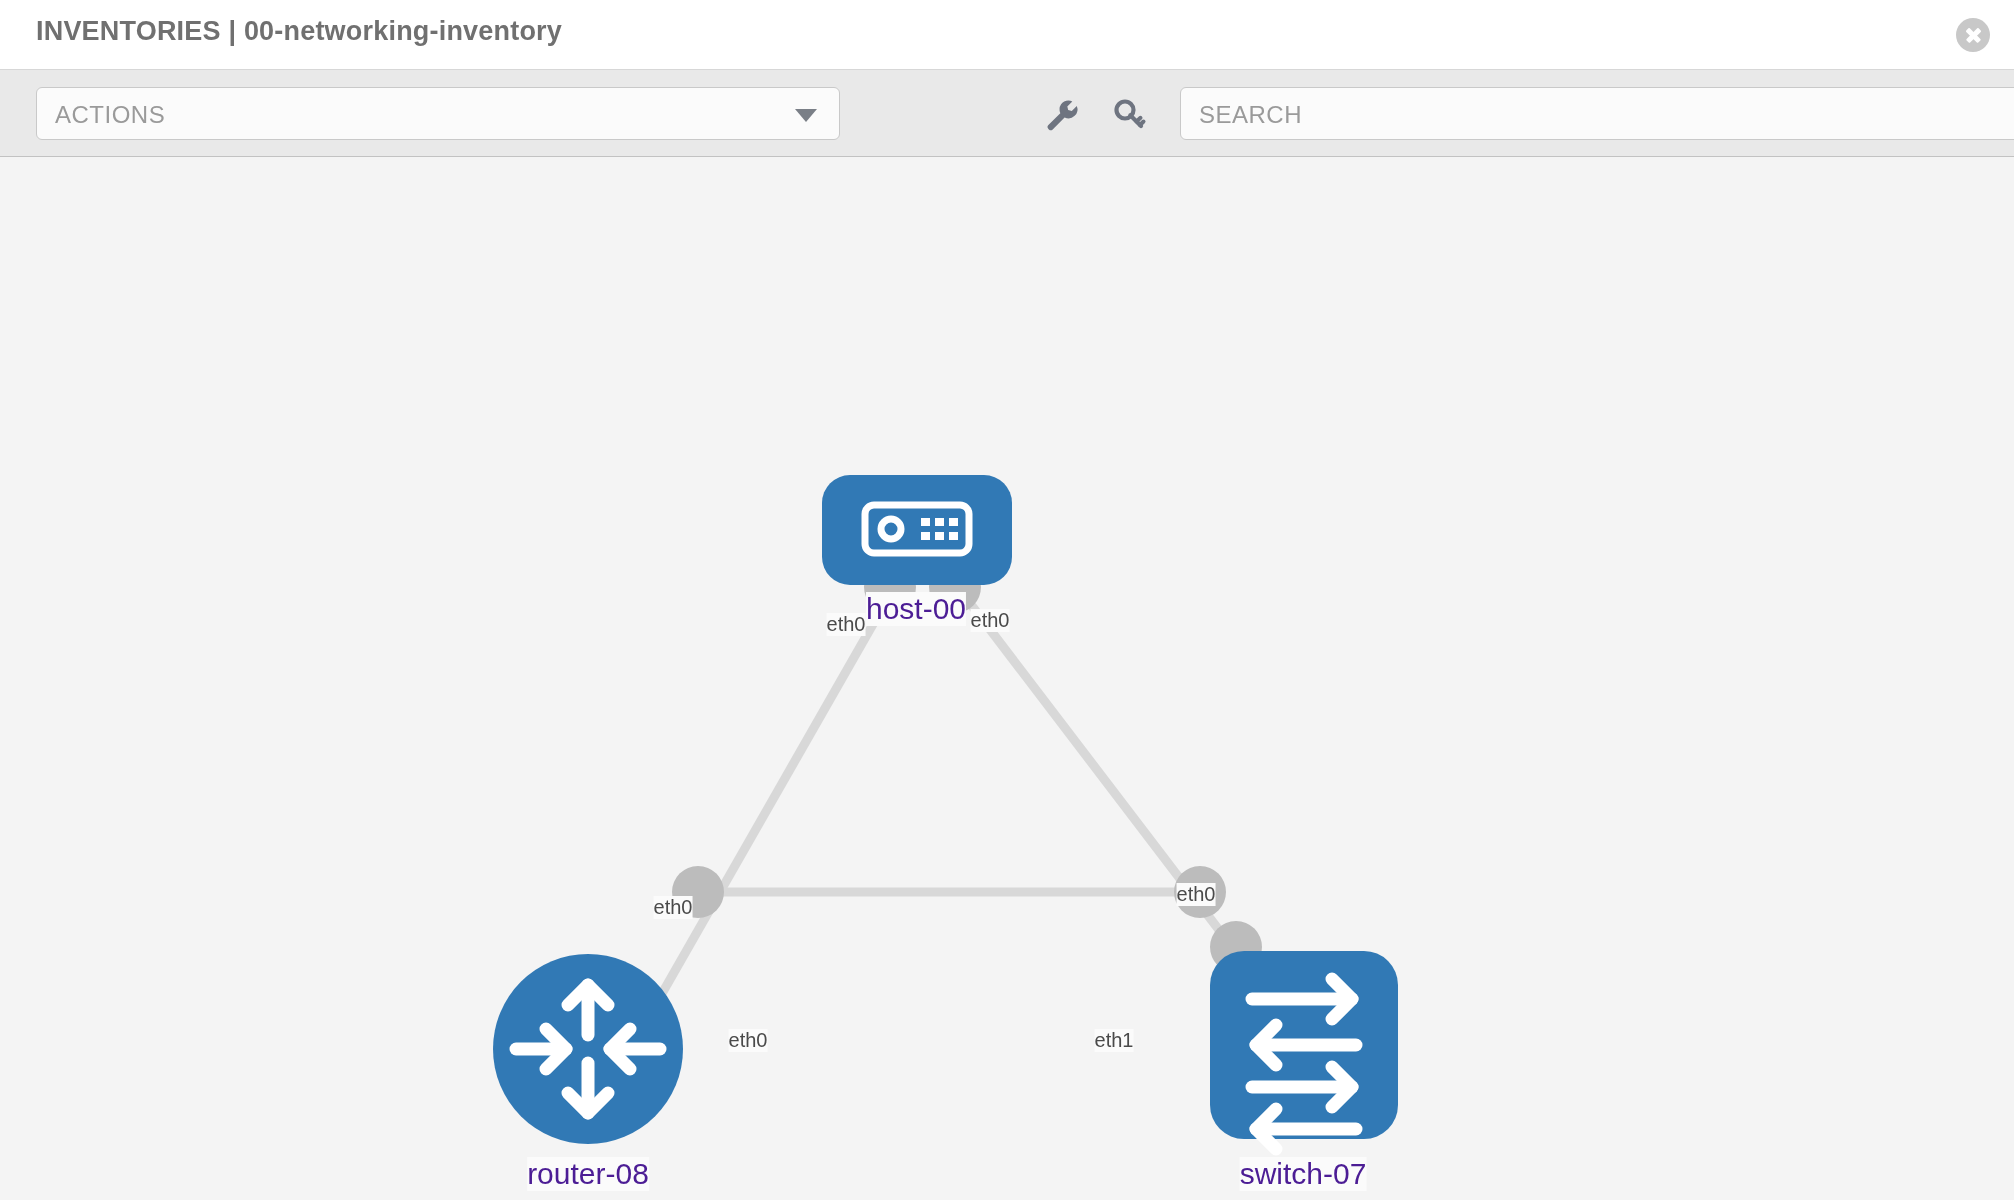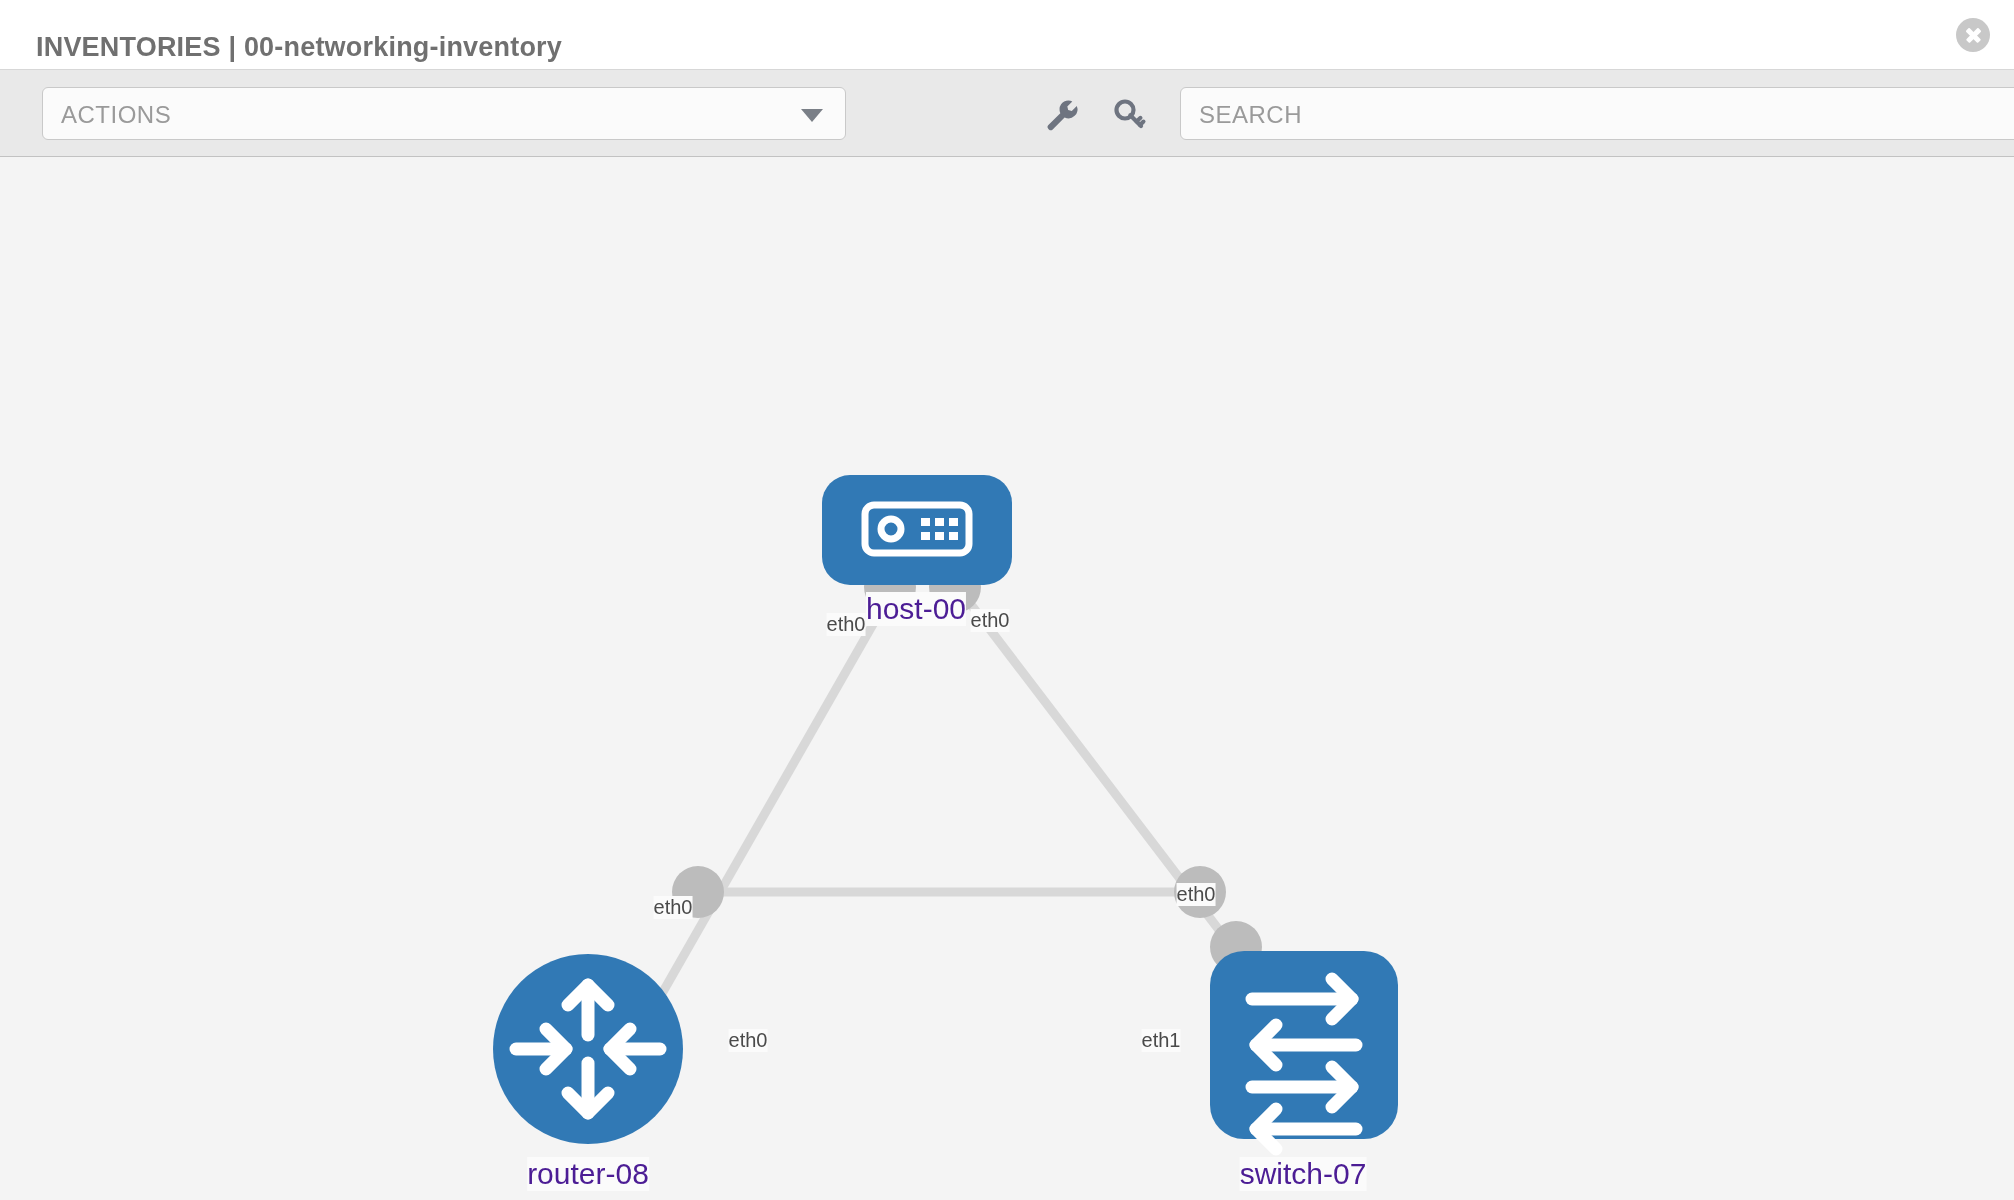--- a/index.html
+++ b/index.html
@@ -27,21 +27,20 @@
   }
   .page-title {
     position: absolute;
     left: 36px;
     top: 16px;
     font-size: 27px;
     font-weight: bold;
     color: #707070;
     letter-spacing: 0.2px;
     white-space: nowrap;
-    margin-top: 16px;
   }
   .close-btn {
     position: absolute;
     right: 24px;
     top: 18px;
     width: 34px;
     height: 34px;
     border-radius: 50%;
     background: #c8c8c8;
     cursor: pointer;
@@ -67,21 +66,21 @@
     position: absolute;
     left: 0; top: 70px;
     width: 2014px;
     height: 87px;
     background: #e9e9e9;
     border-bottom: 1px solid #c2c2c2;
     box-sizing: border-box;
   }
   .actions-select {
     position: absolute;
-    left: 42px;
+    left: 36px;
     top: 17px;
     width: 804px;
     height: 53px;
     background: #fbfbfb;
     border: 1px solid #c9c9c9;
     border-radius: 6px;
     box-sizing: border-box;
     cursor: pointer;
   }
   .actions-select .label {
@@ -277,15 +276,15 @@
 
   <div class="node-label" style="left:916px; top:435px;">host-00</div>
   <div class="node-label" style="left:588px; top:1000px;">router-08</div>
   <div class="node-label" style="left:1303px; top:1000px;">switch-07</div>
 
   <div class="iface-label" style="left:846px; top:456px;">eth0</div>
   <div class="iface-label" style="left:990px; top:452px;">eth0</div>
   <div class="iface-label" style="left:673px; top:739px;">eth0</div>
   <div class="iface-label" style="left:1196px; top:726px;">eth0</div>
   <div class="iface-label" style="left:748px; top:872px;">eth0</div>
-  <div class="iface-label" style="left:1161px; top:872px;text-align:right;">eth1</div>
+  <div class="iface-label" style="left:1114px; top:872px;text-align:right;">eth1</div>
 
 </div>
 
 </body></html>

